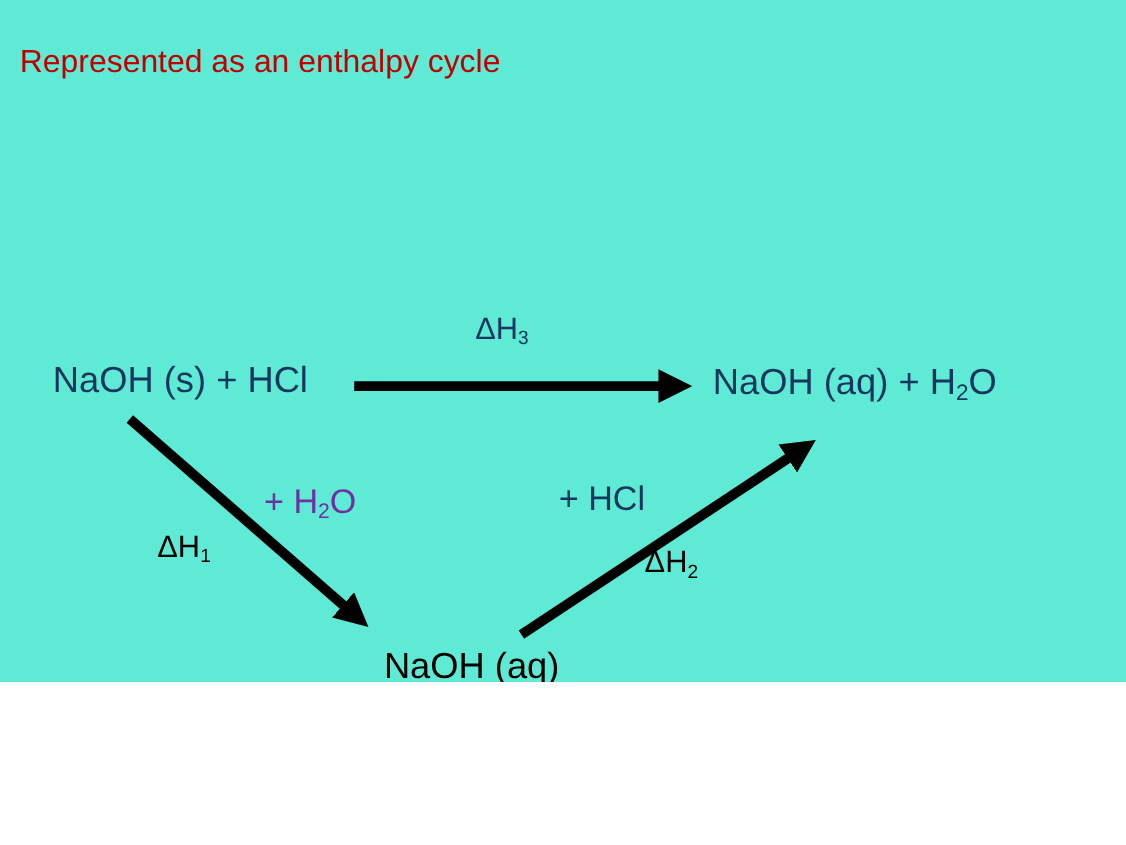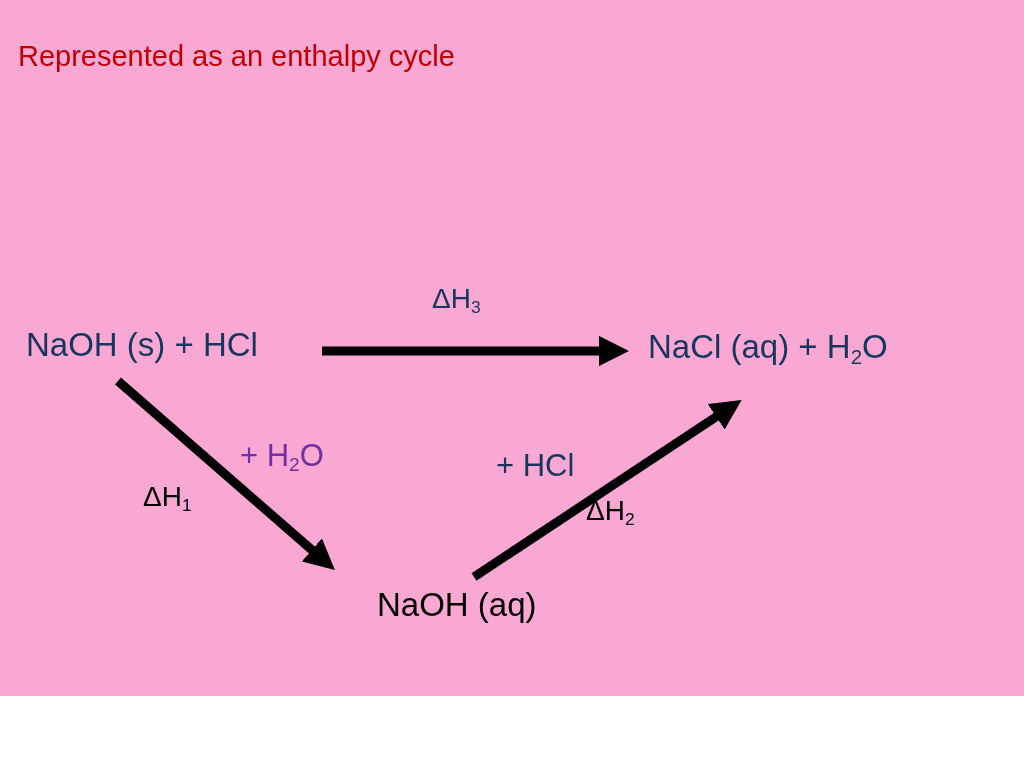--- a/index.html
+++ b/index.html
@@ -4,47 +4,47 @@
 <style>
   html, body {
     margin: 0;
     padding: 0;
     background: #ffffff;
     font-family: "Liberation Sans", sans-serif;
   }
   .slide {
     position: relative;
     width: 1024px;
-    height: 696px;
-    background: #f9a8d4;
+    height: 620px;
+    background: #5eead4;
     overflow: hidden;
   }
   .abs { position: absolute; line-height: 1.15; white-space: nowrap; }
   .title {
     left: 18px; top: 40px;
     font-size: 29px;
     color: var(--color-title, #C00000);
   }
   .node {
     font-size: 33px;
     color: var(--color-chemical, #17365D);
   }
-  .node-reactants   { left: 26px;  top: 326px; }
+  .node-reactants   { left: 48px;  top: 326px; }
   .node-products    { left: 648px; top: 328px; }
-  .node-intermediate{ left: 349px; top: 586px; color: var(--color-black, #000000); margin-left: 28px; }
+  .node-intermediate{ left: 349px; top: 586px; color: var(--color-black, #000000); }
   .dh-label {
     font-size: 28px;
     color: var(--color-black, #000000);
   }
   .dh3 { left: 432px; top: 283px; color: var(--color-chemical, #17365D); }
   .dh1 { left: 143px; top: 481px; text-align: center; }
   .dh2 { left: 586px; top: 495px; }
   .side-label { font-size: 31px; }
   .plus-h2o { left: 240px; top: 438px; color: var(--color-water, #7030A0); }
-  .plus-hcl { left: 496px; top: 436px; color: var(--color-chemical, #17365D); margin-top: 12px; }
+  .plus-hcl { left: 508px; top: 436px; color: var(--color-chemical, #17365D); }
   sub.chem {
     font-size: 0.62em;
     line-height: 0;
     vertical-align: baseline;
     position: relative;
     top: 0.28em;
   }
   svg.arrows {
     position: absolute;
     left: 0; top: 0;
@@ -77,21 +77,21 @@
 
   <div class="abs node node-reactants">
     <span>NaOH (s) + HCl</span>
   </div>
 
   <div class="abs dh-label dh3">
     <span>ΔH</span><sub class="chem">3</sub>
   </div>
 
   <div class="abs node node-products">
-    <span>NaCl (aq) +  H</span><sub class="chem">2</sub><span>O</span>
+    <span>NaOH (aq) +  H</span><sub class="chem">2</sub><span>O</span>
   </div>
 
   <div class="abs side-label plus-h2o">
     <span>+ H</span><sub class="chem">2</sub><span>O</span>
   </div>
 
   <div class="abs side-label plus-hcl">
     <span>+ HCl</span>
   </div>
 

